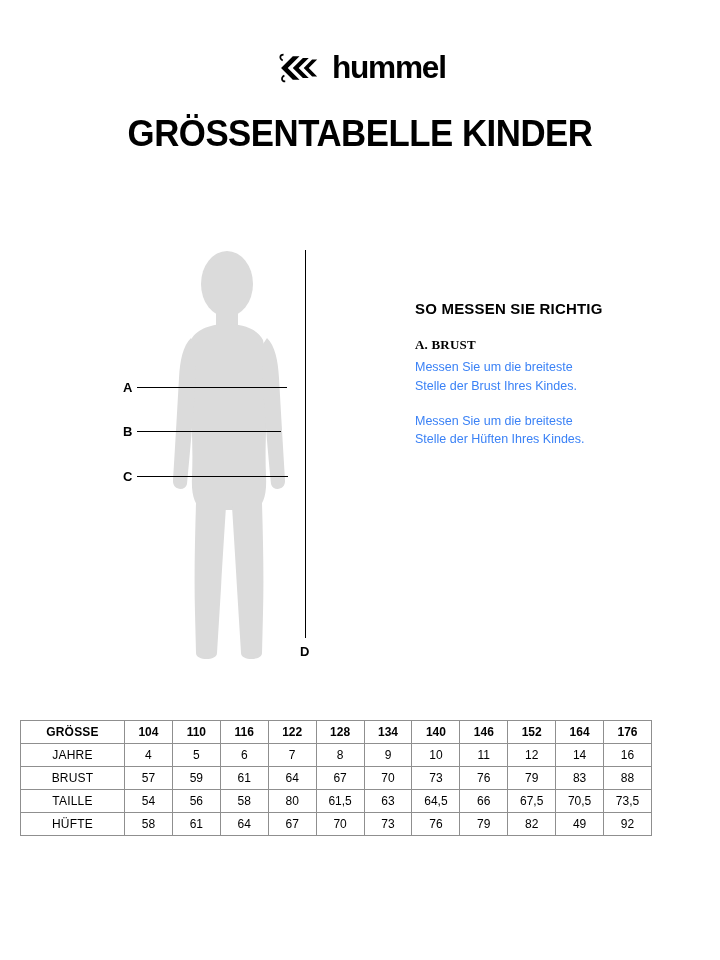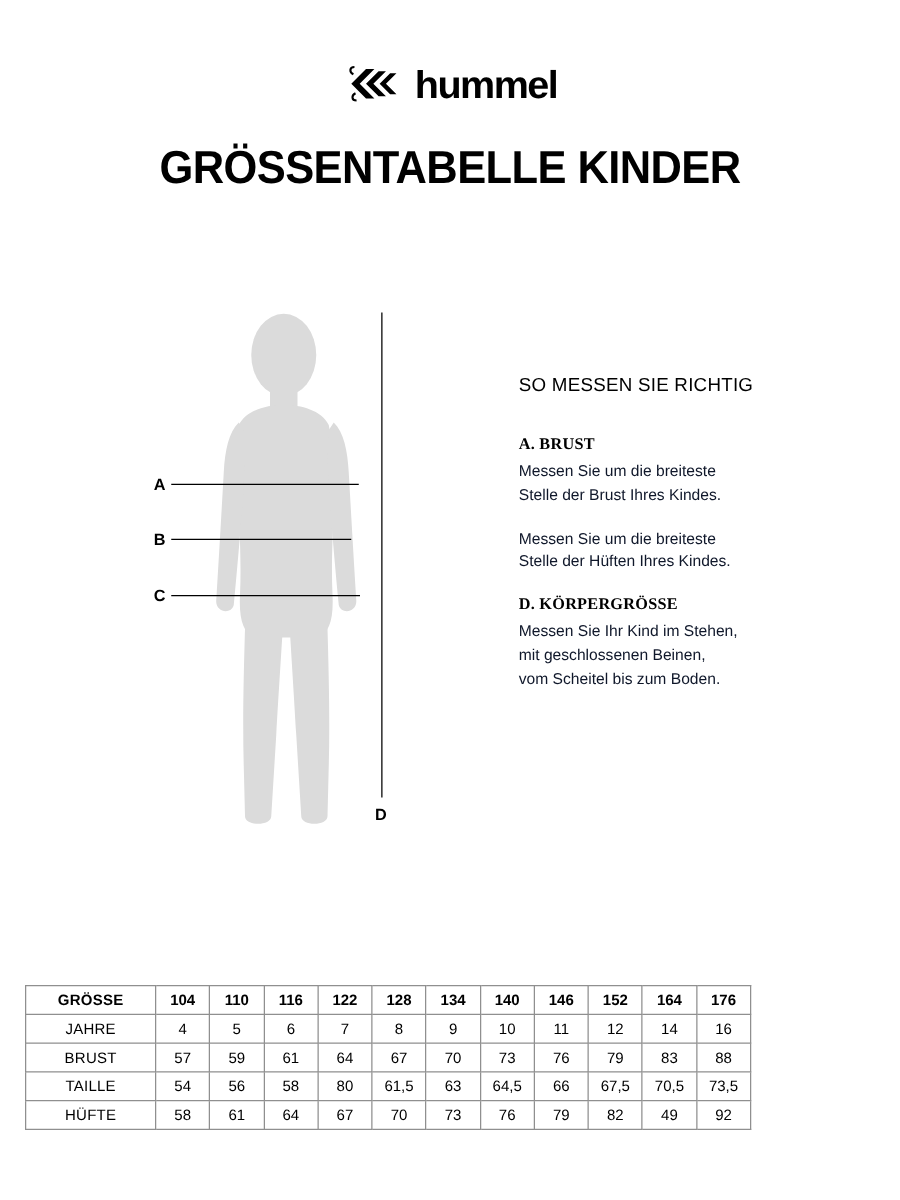--- a/index.html
+++ b/index.html
@@ -14,21 +14,21 @@
     margin: 0 auto;
     overflow: hidden;
   }
 
   
   .logo {
     position: absolute;
     top: 52px; left: 0; right: 0;
     display: flex;
     justify-content: center;
-    align-items: flex-start;
+    align-items: center;
     gap: 15px;
   }
   .bee svg { display: block; }
   .brand {
     font-size: 31px;
     font-weight: 800;
     letter-spacing: -1.2px;
     line-height: 1;
     transform: scaleX(1.02);
   }
@@ -56,44 +56,44 @@
     position: absolute;
     font-size: 13px;
     font-weight: 800;
     line-height: 1;
   }
 
   
   .howto { position: absolute; left: 415px; top: 300px; width: 210px; }
   .howto-title {
     font-size: 15px;
-    font-weight: 400;
+    font-weight: 700;
     letter-spacing: 0.2px;
-    margin-bottom: 30px;
+    margin-bottom: 20px;
   }
   .measure-section { margin-bottom: 16px; }
   .measure-heading {
     font-size: 13px;
     font-weight: 800;
     margin-bottom: 5px;
     letter-spacing: 0.2px;
     font-family: Liberation Serif, serif;
   }
   .measure-body {
     font-size: 12.5px;
     line-height: 1.5;
     white-space: pre-line;
-    color: #0f172a;
+    color: #3b82f6;
   }
 
   
   .size-table {
     position: absolute;
-    left: 20px; top: 788px;
-    width: 581px;
+    left: 20px; top: 720px;
+    width: 632px;
     border-collapse: collapse;
     table-layout: fixed;
   }
   .size-table td {
     border: 1px solid #8f8f8f;
     height: 23px;
     text-align: center;
     vertical-align: middle;
     font-size: 12px;
     padding: 1px 2px;
@@ -157,26 +157,20 @@
     <h2 class="howto-title">SO MESSEN SIE RICHTIG</h2>
     <div id="sections">
         <div class="measure-section">
           <div class="measure-heading">A. BRUST</div>
           <div class="measure-body">Messen Sie um die breiteste
 Stelle der Brust Ihres Kindes.</div>
         </div>
         <div class="measure-section">
           <div class="measure-body">Messen Sie um die breiteste
 Stelle der Hüften Ihres Kindes.</div>
-        </div>
-        <div class="measure-section">
-          <div class="measure-heading">D. KÖRPERGRÖSSE</div>
-          <div class="measure-body">Messen Sie Ihr Kind im Stehen,
-mit geschlossenen Beinen,
-vom Scheitel bis zum Boden.</div>
         </div>
       </div>
   </section>
 
   <table class="size-table">
     <colgroup>
       <col class="label-col">
       <col>
         <col>
         <col>

